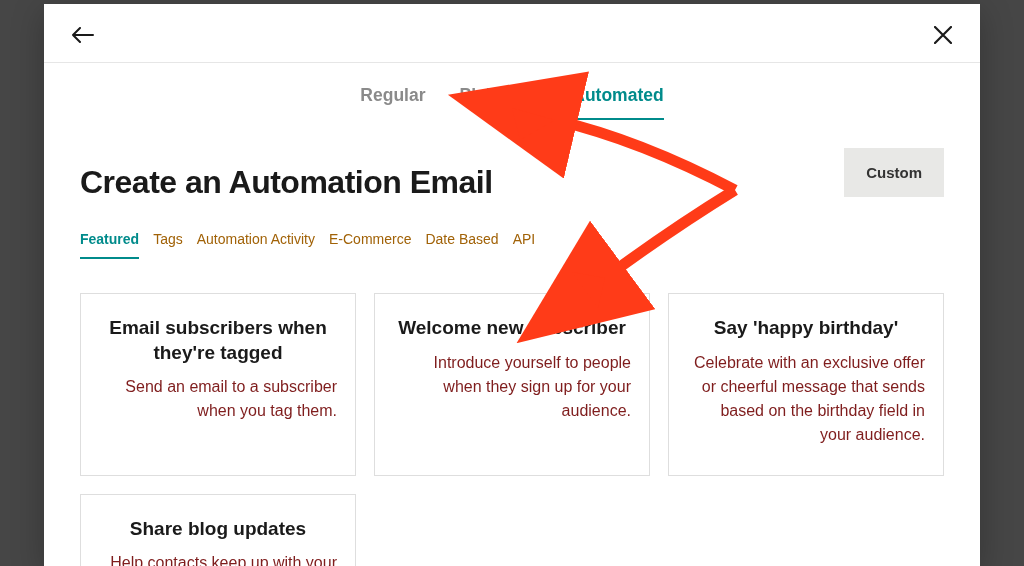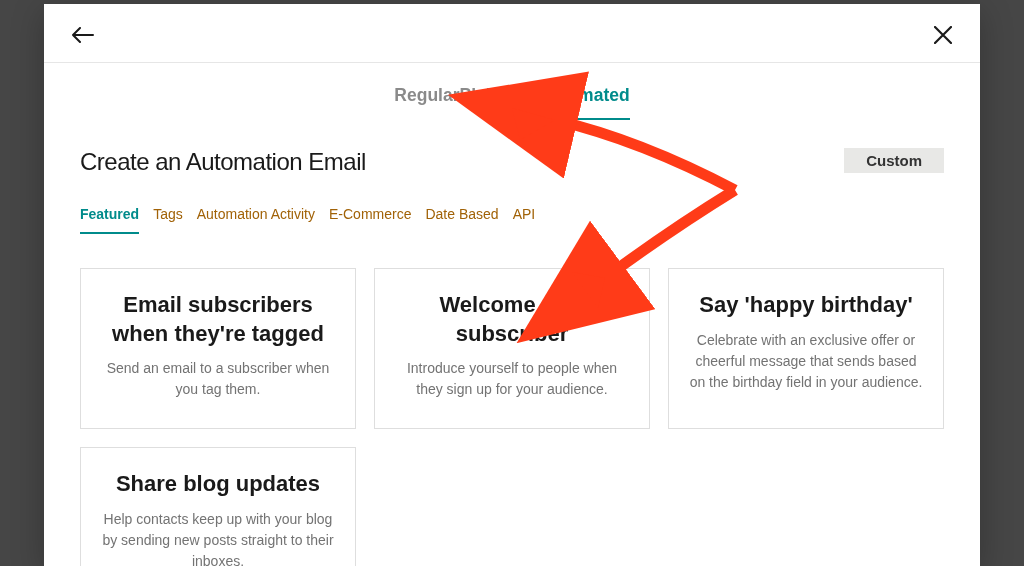--- a/index.html
+++ b/index.html
@@ -36,20 +36,21 @@
       border-bottom: 1px solid #e6e6e6;
     }
     .back-icon, .close-icon {
       cursor: pointer;
       padding: 4px;
     }
     .back-icon svg, .close-icon svg { display: block; }
     .tabs-top {
       display: flex;
       justify-content: center;
+      gap: 34px;
       padding: 22px 0 0;
     }
     .tab-top {
       font-size: 17.5px;
       font-weight: 600;
       color: #8a8a8a;
       padding-bottom: 12px;
       cursor: pointer;
     }
     .tab-top.active {
@@ -60,29 +61,30 @@
       padding: 28px 36px 0;
       flex: 1;
       overflow: auto;
     }
     .title-row {
       display: flex;
       justify-content: space-between;
       align-items: flex-start;
     }
     .page-title {
-      font-size: 24px;
-      font-weight: 400;
+      font-size: 32px;
+      font-weight: 700;
       color: #1a1a1a;
       letter-spacing: -0.5px;
+      margin-top: 16px;
     }
     .custom-btn {
       background: #e8e8e6;
       border: none;
-      padding: 4px 22px;
+      padding: 16px 22px;
       font-size: 15px;
       font-weight: 600;
       color: #333;
       cursor: pointer;
     }
     .sub-tabs {
       display: flex;
       gap: 14px;
       margin-top: 30px;
       border-bottom: 0;
@@ -106,30 +108,31 @@
       margin-top: 34px;
     }
     .card {
       border: 1px solid #dedede;
       padding: 22px 18px 28px;
       text-align: center;
       cursor: pointer;
       background: #fff;
     }
     .card-title {
-      font-size: 22px;
+      font-size: 19px;
       font-weight: 700;
       color: #1a1a1a;
       margin-bottom: 10px;
       line-height: 1.3;
     }
     .card-desc {
-      font-size: 14px;
-      color: #737373;
+      font-size: 16px;
+      color: #7f1d1d;
       line-height: 1.5;
+      text-align: right;
     }
     .annotation-svg {
       position: absolute;
       top: 0;
       left: 0;
       pointer-events: none;
       z-index: 100;
     }
   </style>
 </head>

